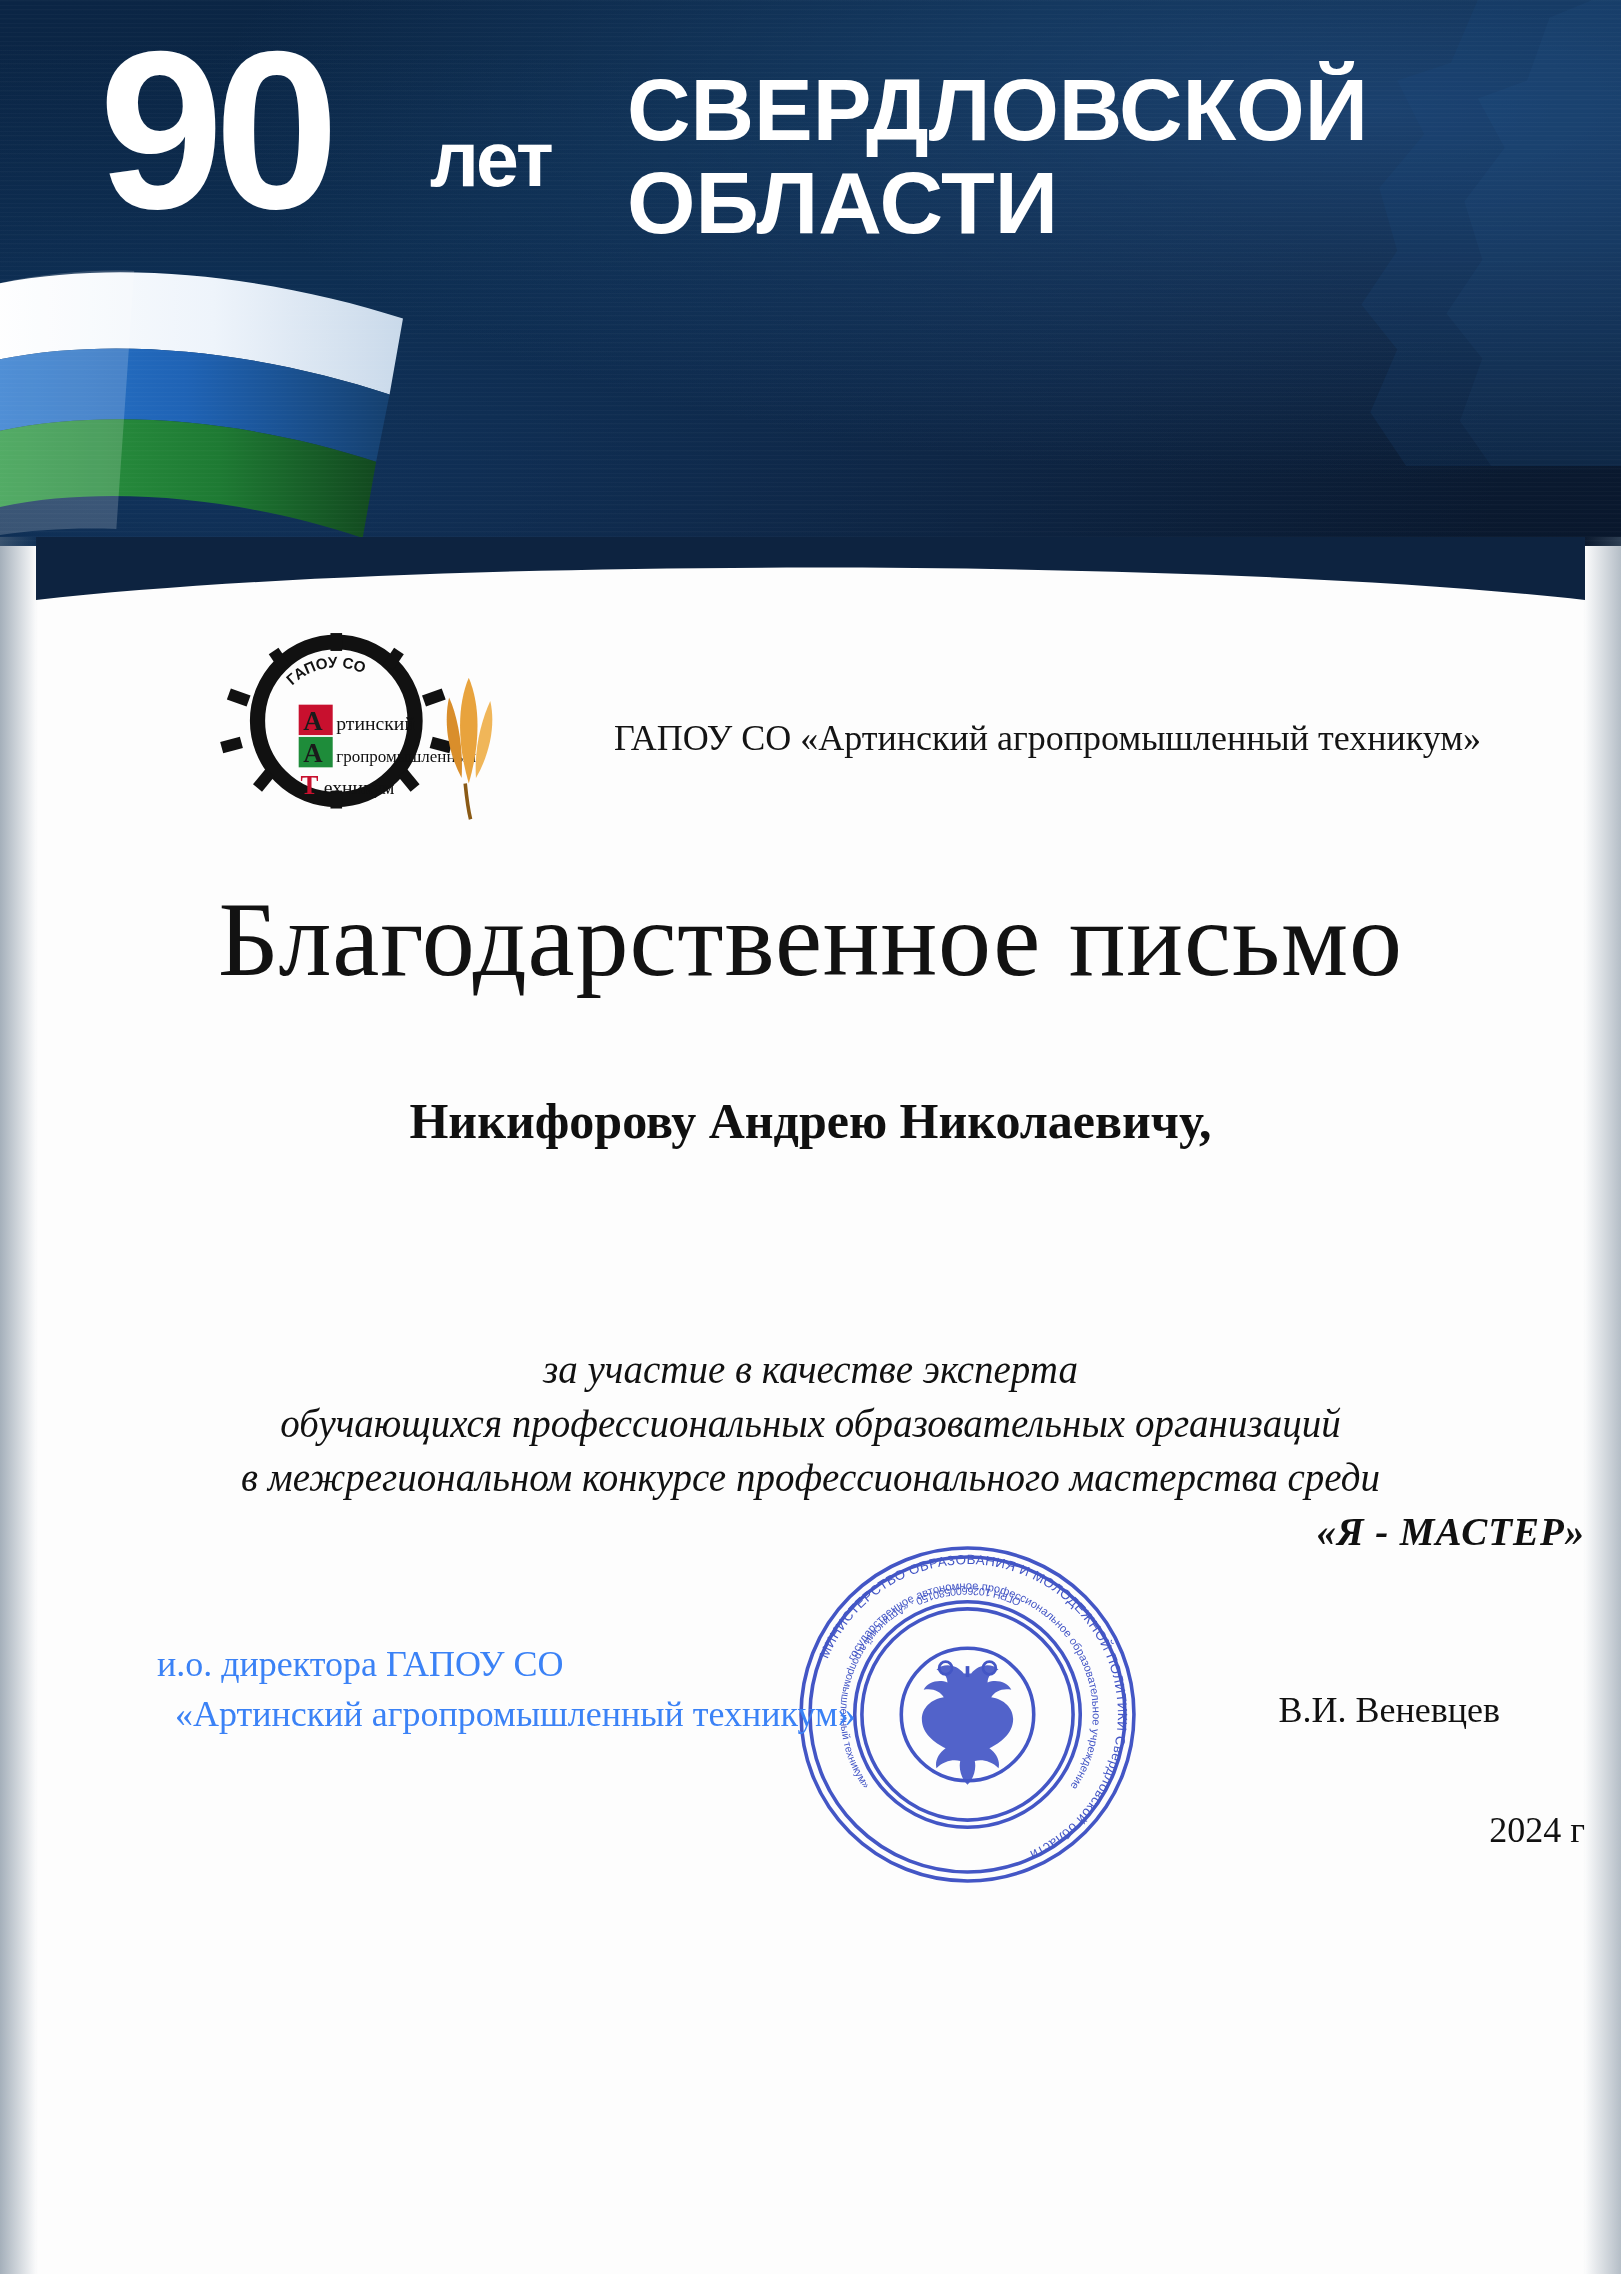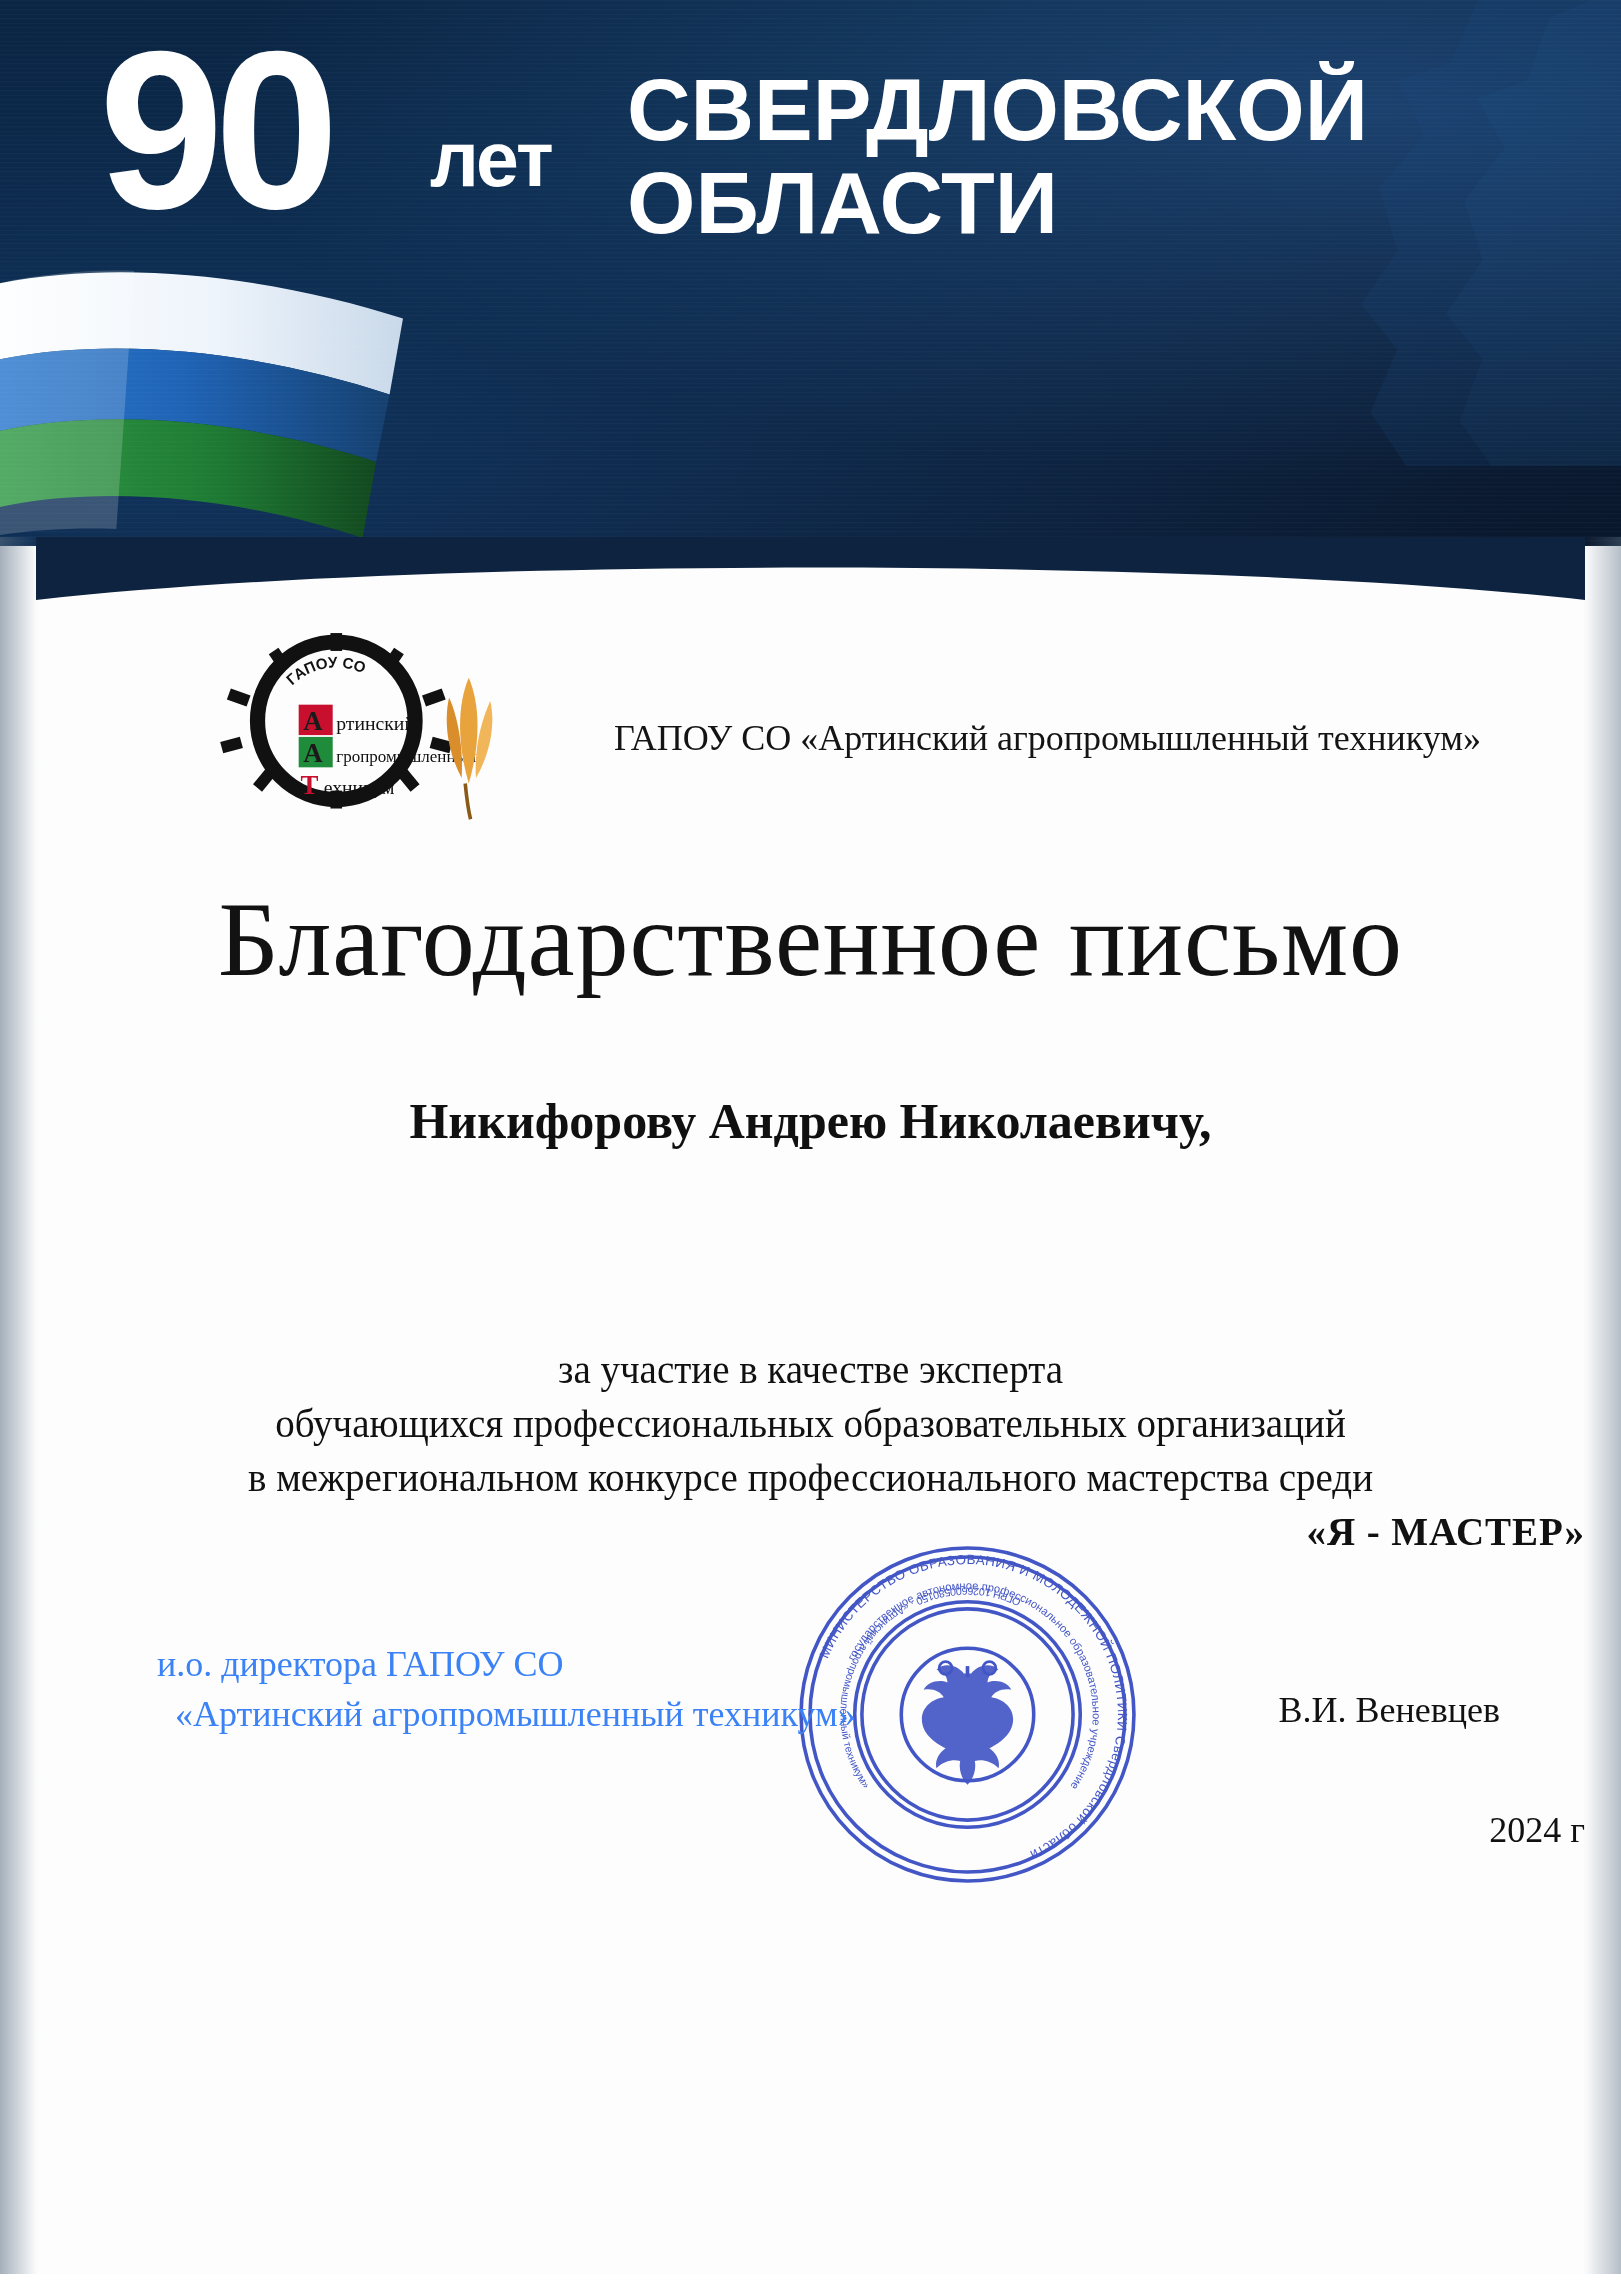--- a/index.html
+++ b/index.html
@@ -153,20 +153,21 @@
   }
 
   .reason-block {
     position: absolute;
     left: 0; top: 806px;
     width: 1549px;
     text-align: center;
     font-size: 39px;
     line-height: 54px;
     color: #111111;
+    font-style: italic;
   }
   .reason-block .contest {
     font-weight: bold;
     letter-spacing: 0.9px;
     text-align: right;
   }
 
   
   .sign-left {
     position: absolute;

